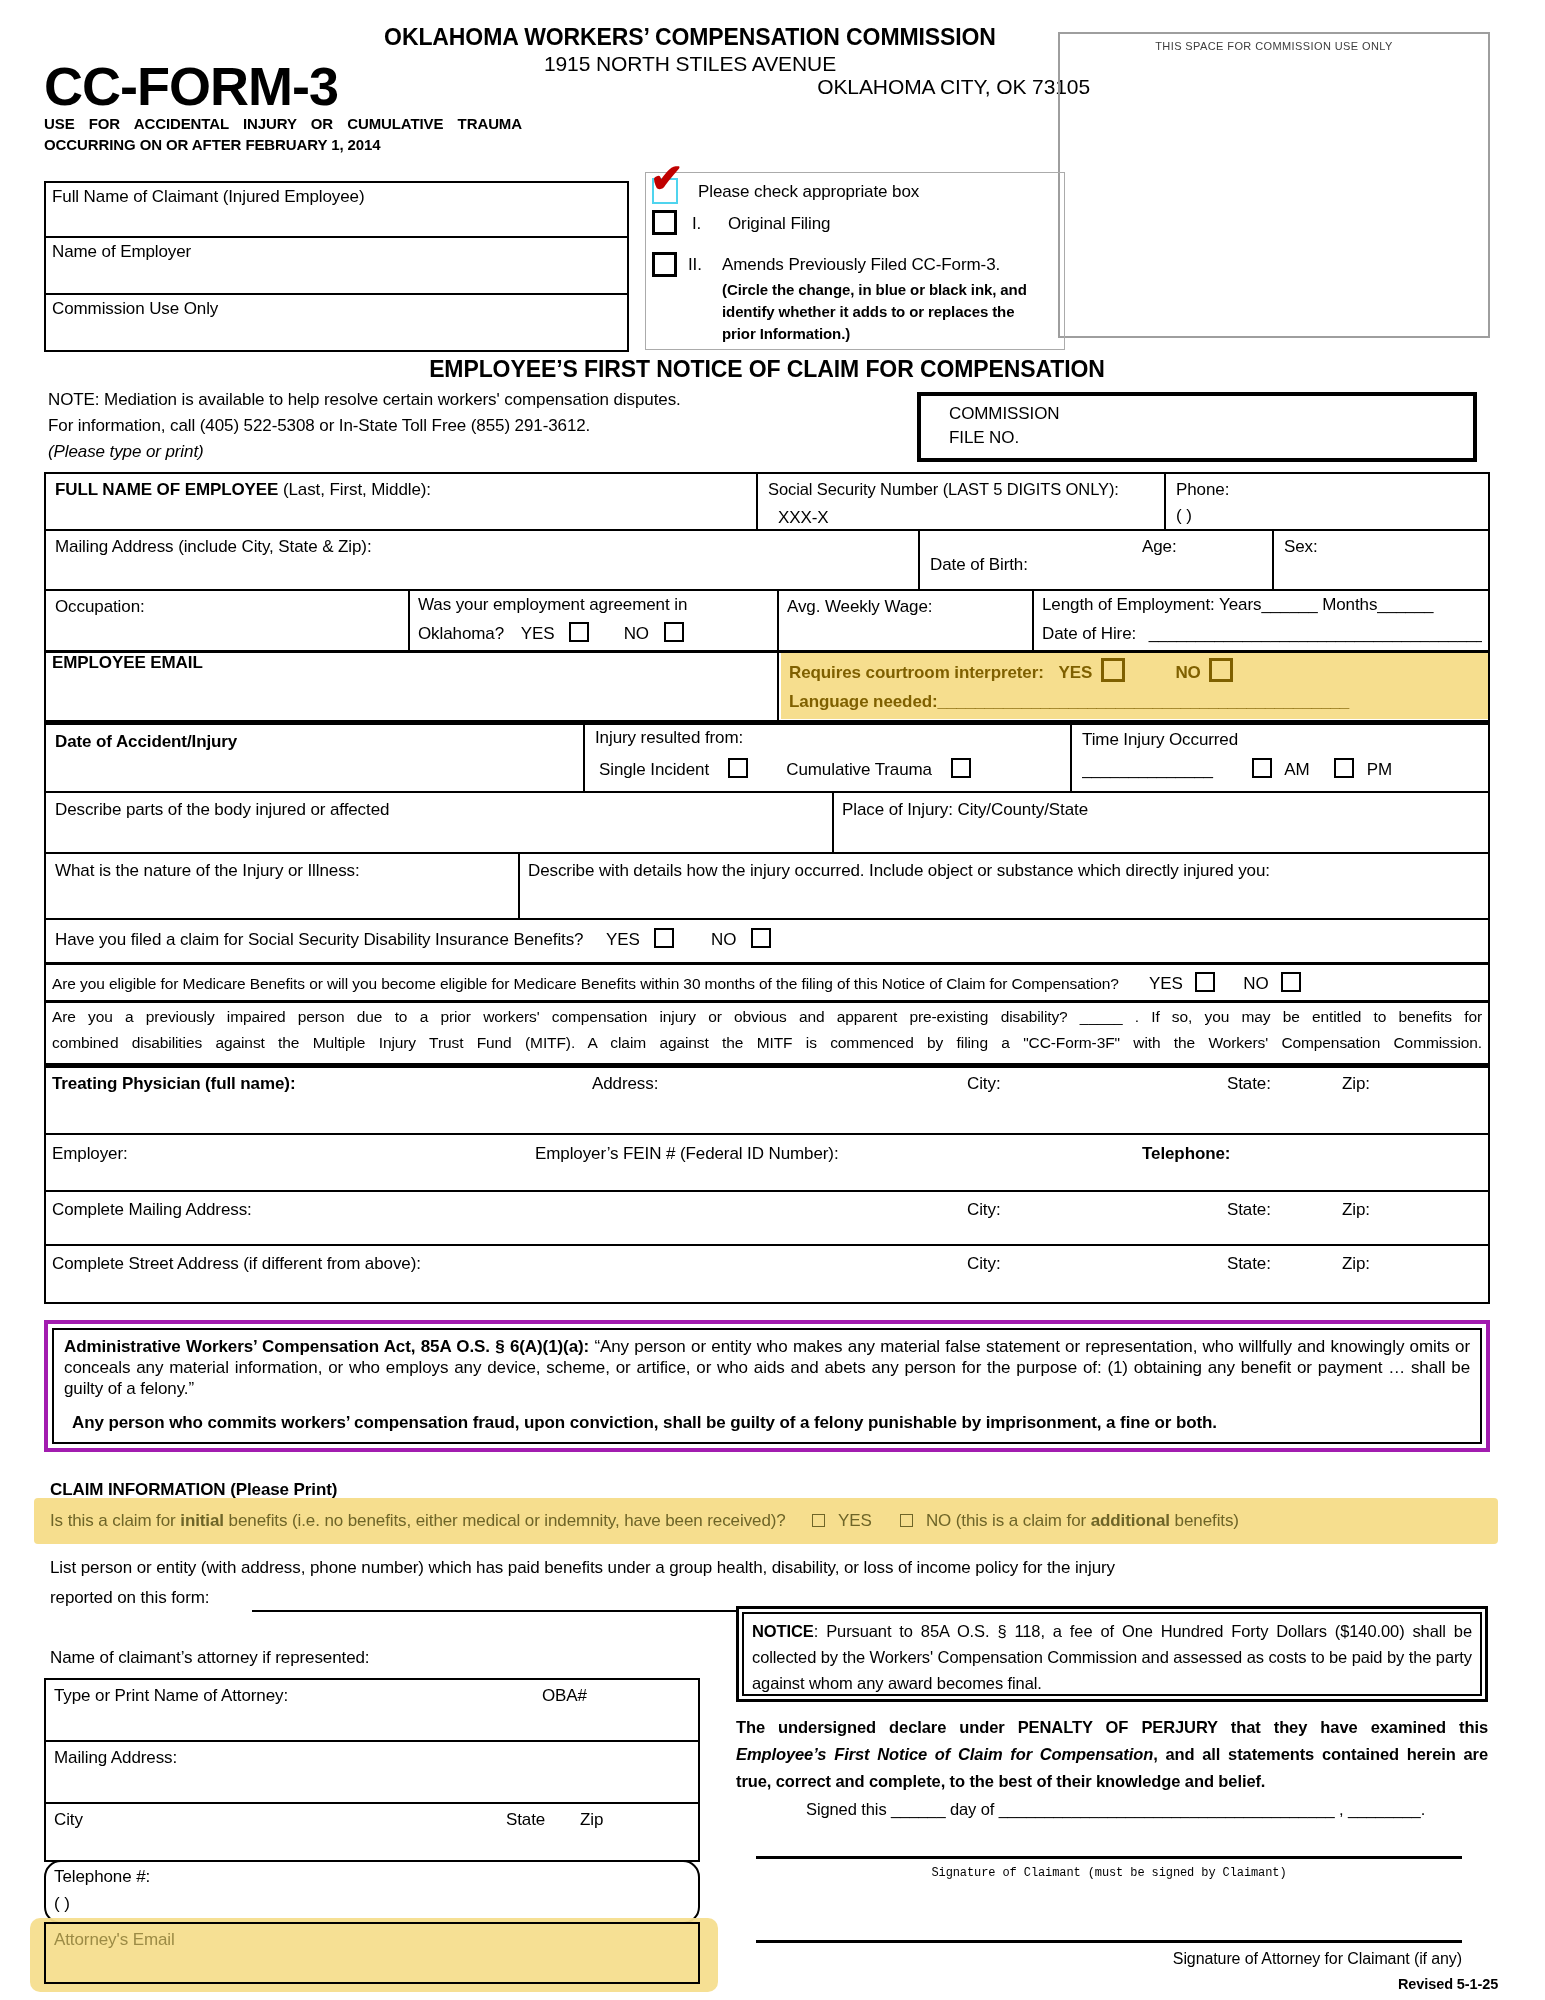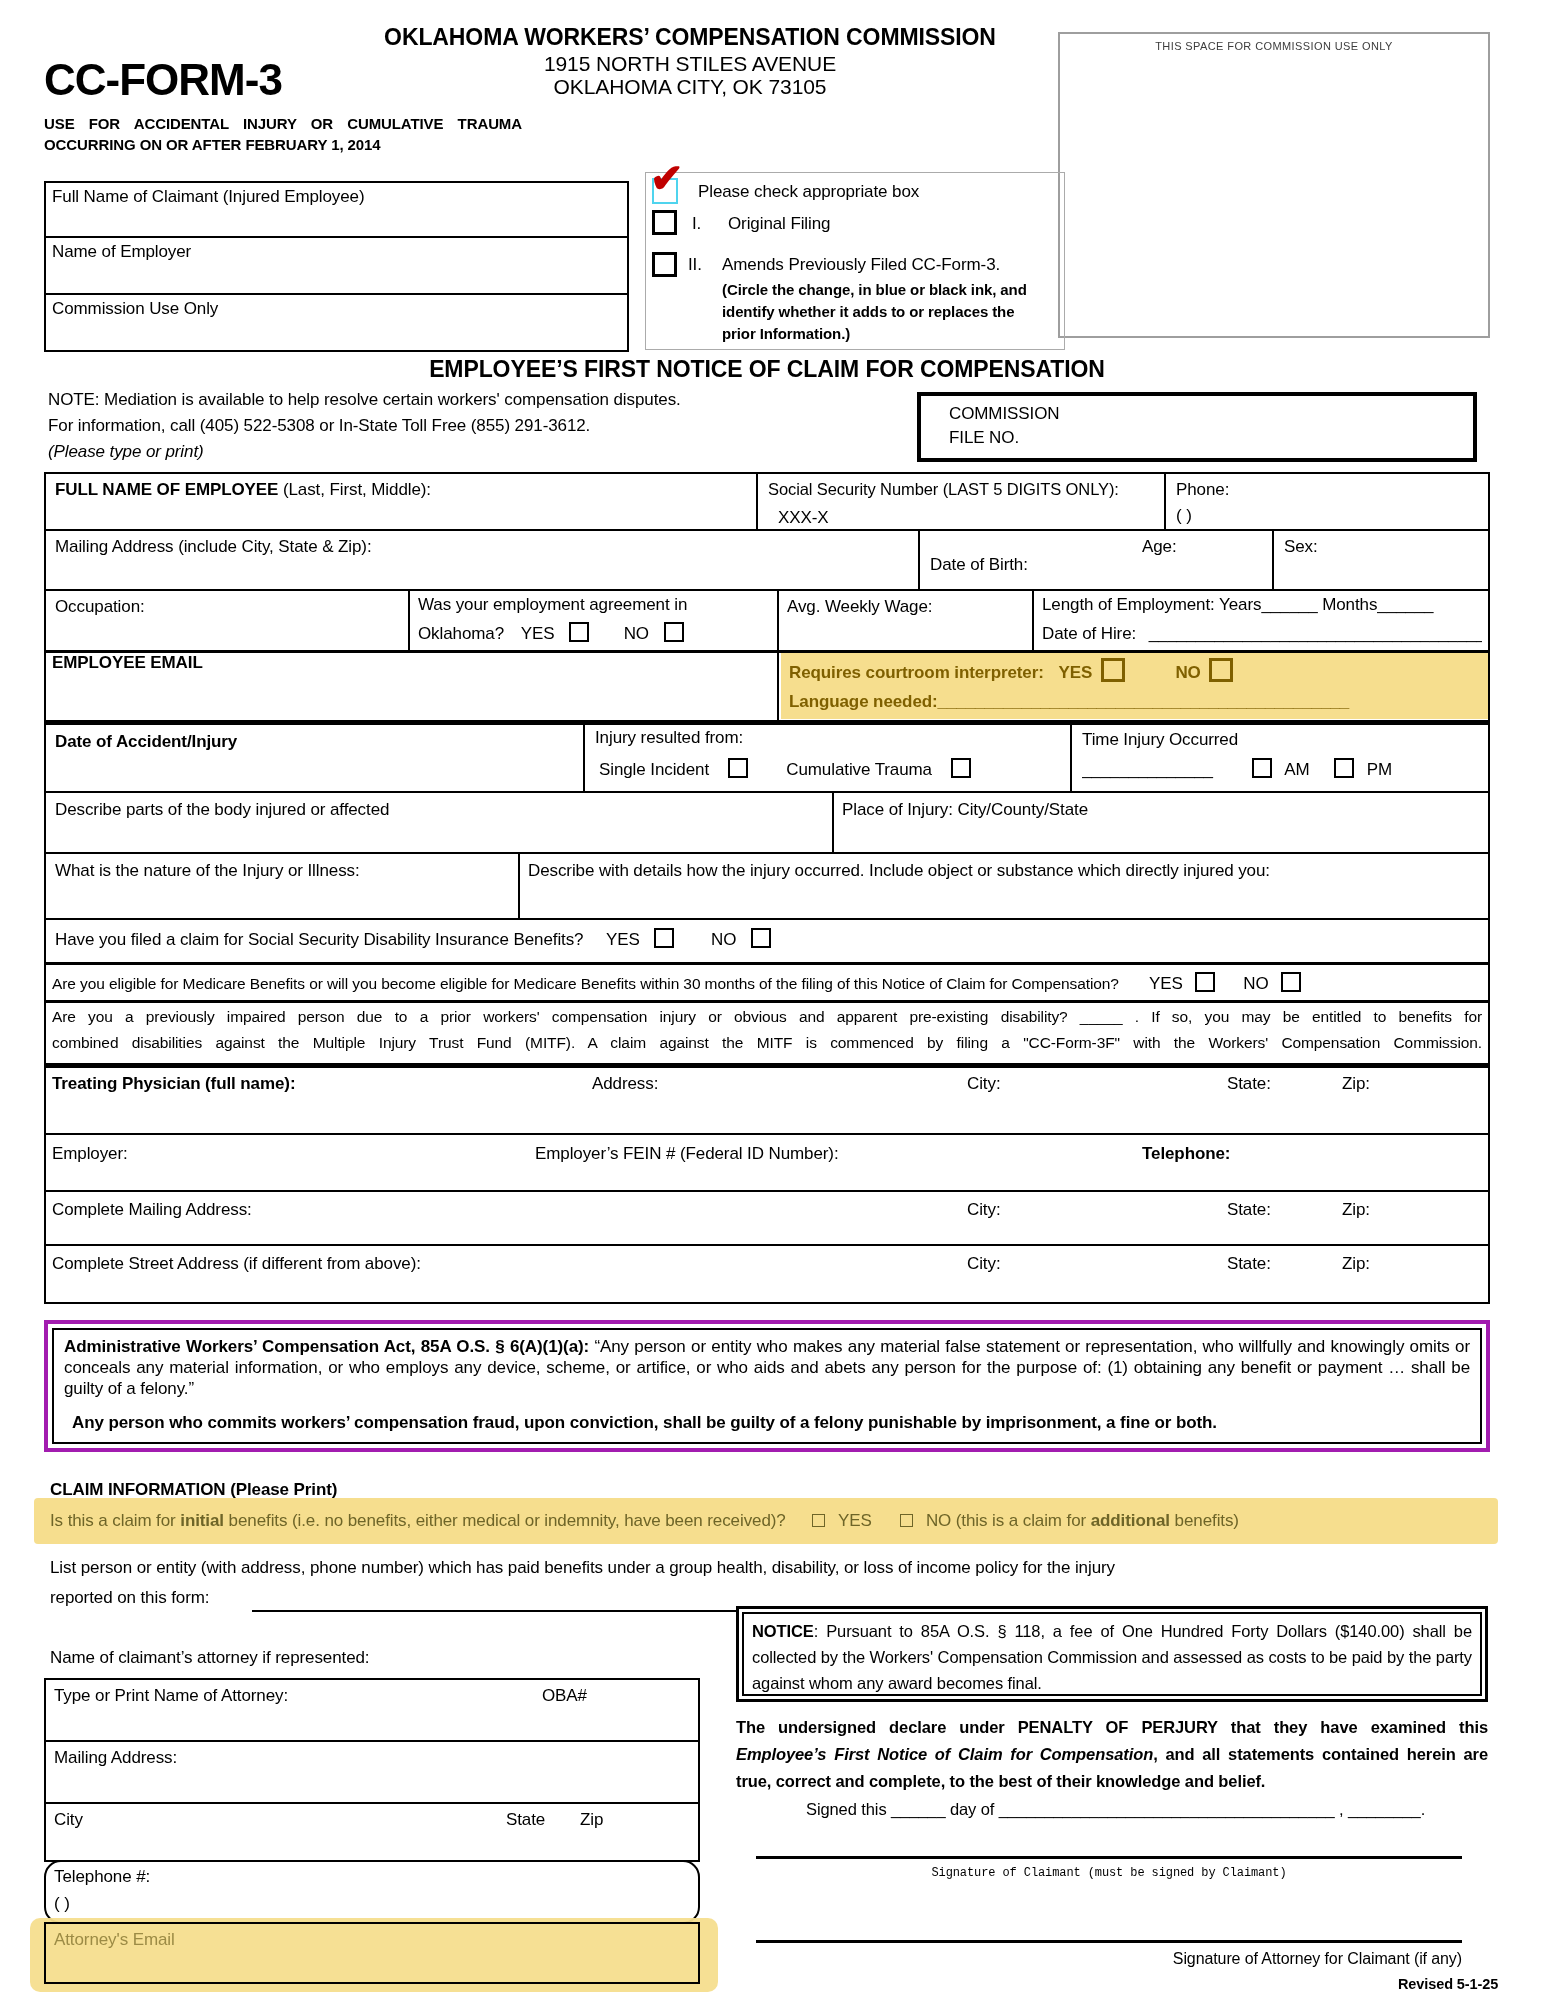--- a/index.html
+++ b/index.html
@@ -33,24 +33,24 @@
   .olive2{color:#6E6528;}
   .olive3{color:#9C8B45;}
   .checkmark{color:#C00000;font-size:40px;font-weight:bold;line-height:1;}
   .cyanbox{border:2.5px solid #4FD4EE;width:22px;height:22px;}
 </style>
 </head>
 <body>
 
 <div class="page">
 
-  <div class="a b" style="left:44px;top:55px;font-size:44px;letter-spacing:-1px;">CC-FORM-3</div>
+  <div class="a b" style="left:44px;top:55px;font-size:54px;letter-spacing:-1px;">CC-FORM-3</div>
   <div class="a b" style="left:290px;top:24px;width:800px;text-align:center;font-size:23px;">OKLAHOMA WORKERS’ COMPENSATION COMMISSION</div>
   <div class="a" style="left:290px;top:52px;width:800px;text-align:center;font-size:21px;">1915 NORTH STILES AVENUE</div>
-  <div class="a" style="left:290px;top:75px;width:800px;text-align:center;font-size:21px;">OKLAHOMA CITY, OK  73105</div>
+  <div class="a" style="left:290px;top:75px;width:800px;text-align:right;font-size:21px;">OKLAHOMA CITY, OK  73105</div>
   <div class="a b just" style="left:44px;top:115px;width:478px;font-size:15px;">USE FOR ACCIDENTAL INJURY OR CUMULATIVE TRAUMA</div>
   <div class="a b" style="left:44px;top:136px;font-size:15px;">OCCURRING ON OR AFTER FEBRUARY 1, 2014</div>
 
   <div class="a grayBox" style="left:1058px;top:32px;width:432px;height:306px;">
     <div style="text-align:center;margin-top:6px;font-size:11px;letter-spacing:0.4px;color:#3d3d3d;">THIS SPACE FOR COMMISSION USE ONLY</div>
   </div>
 
   <div class="a box2" style="left:44px;top:181px;width:585px;height:57px;">
     <div style="margin:4px 0 0 6px;">Full Name of Claimant (Injured Employee)</div>
   </div>

